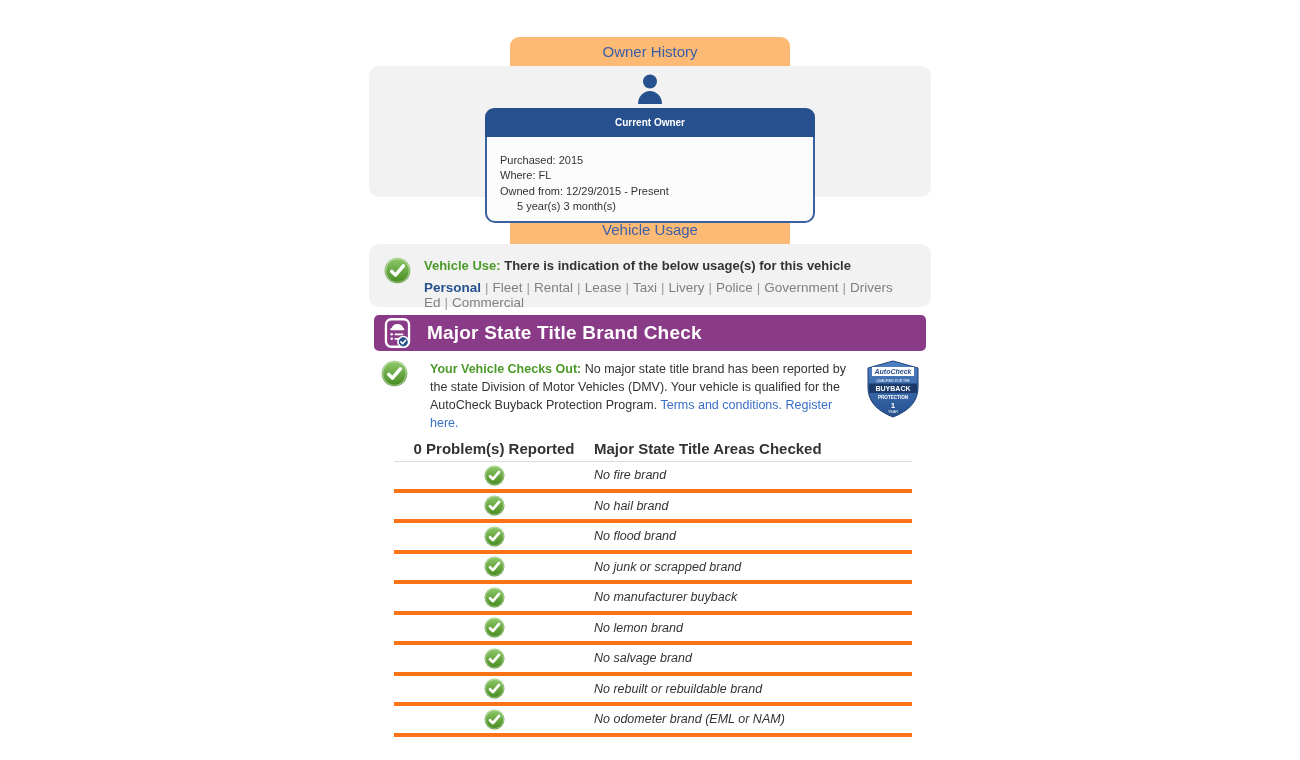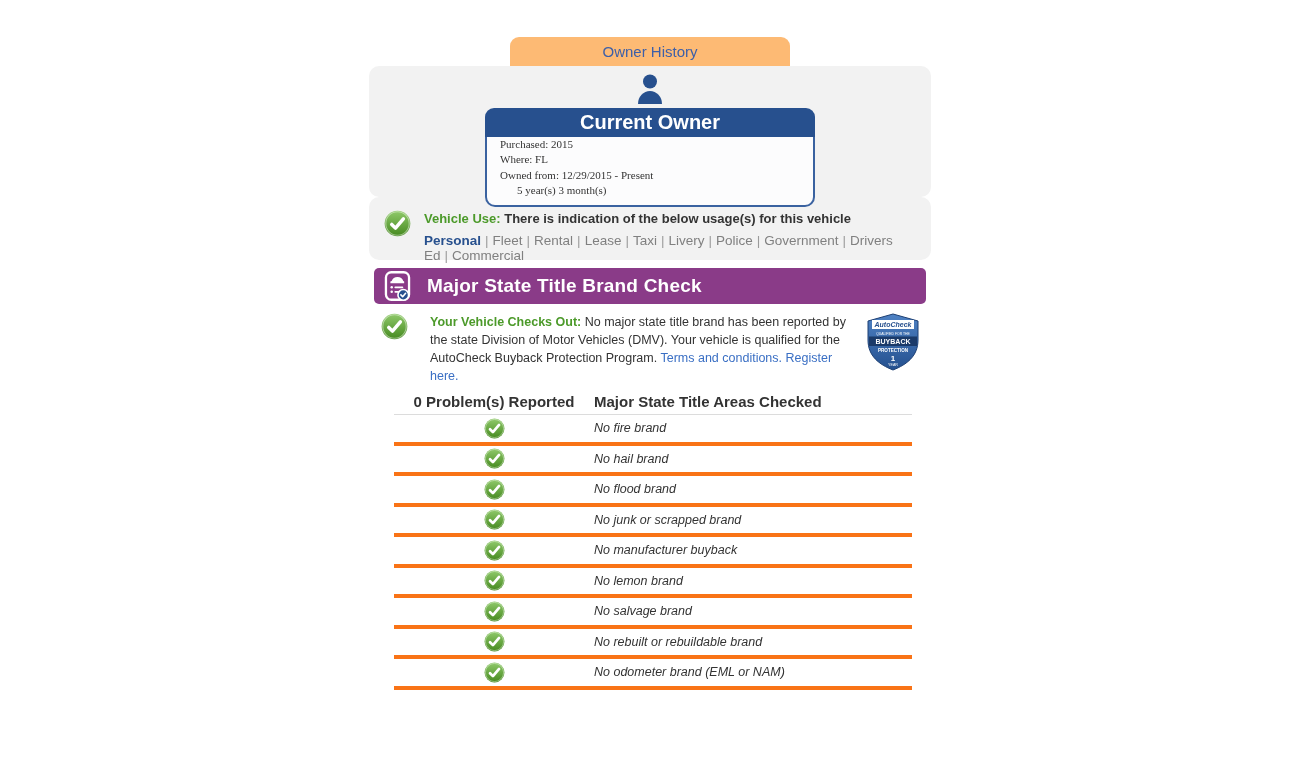--- a/index.html
+++ b/index.html
@@ -29,30 +29,30 @@
     border-radius: 10px;
     width: 562px;
   }
   .panel-owner { height: 131px; display: flex; flex-direction: column; align-items: center; padding-top: 7px; }
 
   .person-icon { width: 34px; height: 32px; flex: 0 0 auto; }
 
   .owner-card { width: 330px; margin-top: 3px; }
   .owner-card-header {
     height: 29px; background: #27508e; color: #fff;
-    font-weight: bold; font-size: 20px;
+    font-weight: bold; font-size: 10px;
     border-radius: 9px 9px 0 0;
     display: flex; align-items: center; justify-content: center;
   }
   .owner-card-body {
     background: #fcfcfd;
     border: 2px solid #3a62a0; border-top: none;
     border-radius: 0 0 10px 10px;
-    padding: 0 10px 6px 13px;
-    font-size: 11px; line-height: 1.4; color: #333; font-family: Liberation Serif, serif;
+    padding: 16px 10px 6px 13px;
+    font-size: 11px; line-height: 1.4; color: #333;
   }
   .owner-line { white-space: nowrap; }
   .owner-line.indent { padding-left: 17px; }
 
   
   .panel-usage { height: 63px; display: flex; align-items: flex-start; padding: 13px 14px 0 15px; }
   .gcheck { width: 27px; height: 27px; flex: 0 0 auto; }
   .usage-text { margin-left: 13px; padding-top: 1px; }
   .usage-line1 { font-size: 13px; font-weight: bold; color: #333; }
   .usage-label { color: #4c9a2a; }
@@ -138,20 +138,23 @@
       </div>
       <div class="owner-card-body">
         <div class="owner-line">Purchased: 2015</div>
         <div class="owner-line">Where: FL</div>
         <div class="owner-line">Owned from: 12/29/2015 - Present</div>
         <div class="owner-line indent">5 year(s) 3 month(s)</div>
       </div>
     </div>
   </div>
 
+  <div class="section-tab second">
+    <span>Vehicle Usage</span>
+  </div>
 
   <div class="panel panel-usage">
     <svg class="gcheck">
         <use href="#gcheck-sym"></use>
       </svg>
     <div class="usage-text">
       <div class="usage-line1">
         <span class="usage-label">Vehicle Use:</span>
         <span>There is indication of the below usage(s) for this vehicle</span>
       </div>

